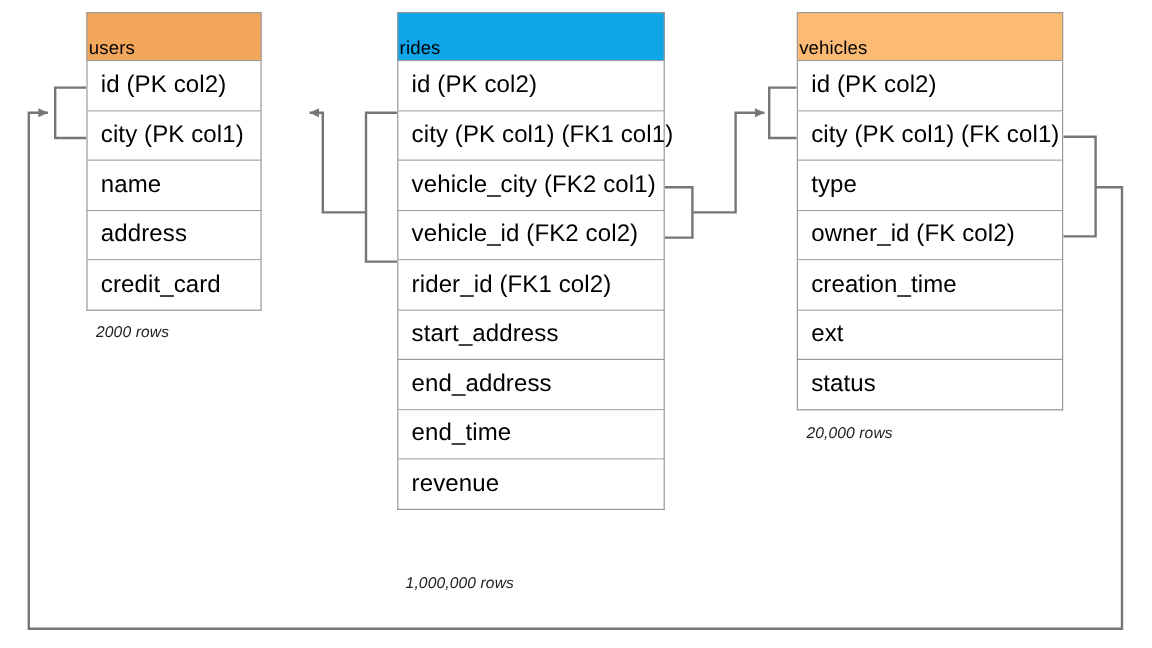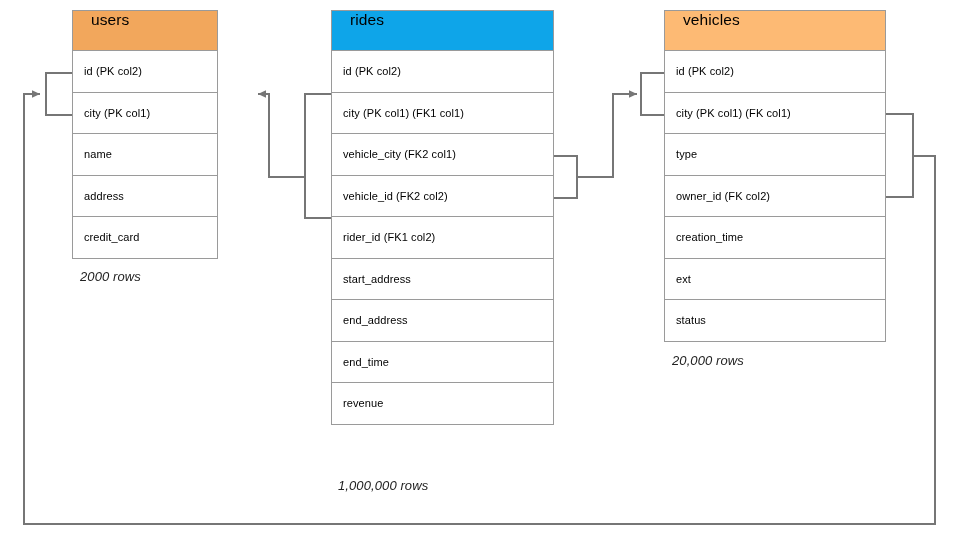--- a/index.html
+++ b/index.html
@@ -31,35 +31,35 @@
   .entity-table {
     position: absolute;
     box-sizing: border-box;
     background: #ffffff;
   }
   .entity-header {
     box-sizing: border-box;
     height: 41px;
     border: 1px solid #9a9a9a;
     display: flex;
-    align-items: flex-start;
-    padding-left: 18px;
+    align-items: flex-end;
+    padding-left: 1px;
     font-size: 15.5px;
     color: #000;
     letter-spacing: 0.1px;
   }
   .entity-row {
     box-sizing: border-box;
     height: 41.5px;
     border: 1px solid #9a9a9a;
     border-top: none;
     display: flex;
     align-items: center;
     padding-left: 11px;
-    font-size: 11px;
+    font-size: 20px;
     background: #ffffff;
     color: #000;
     letter-spacing: 0.1px;
     white-space: nowrap;
   }
   .row-caption {
     position: absolute;
     font-size: 13px;
     color: #222;
     white-space: nowrap;

